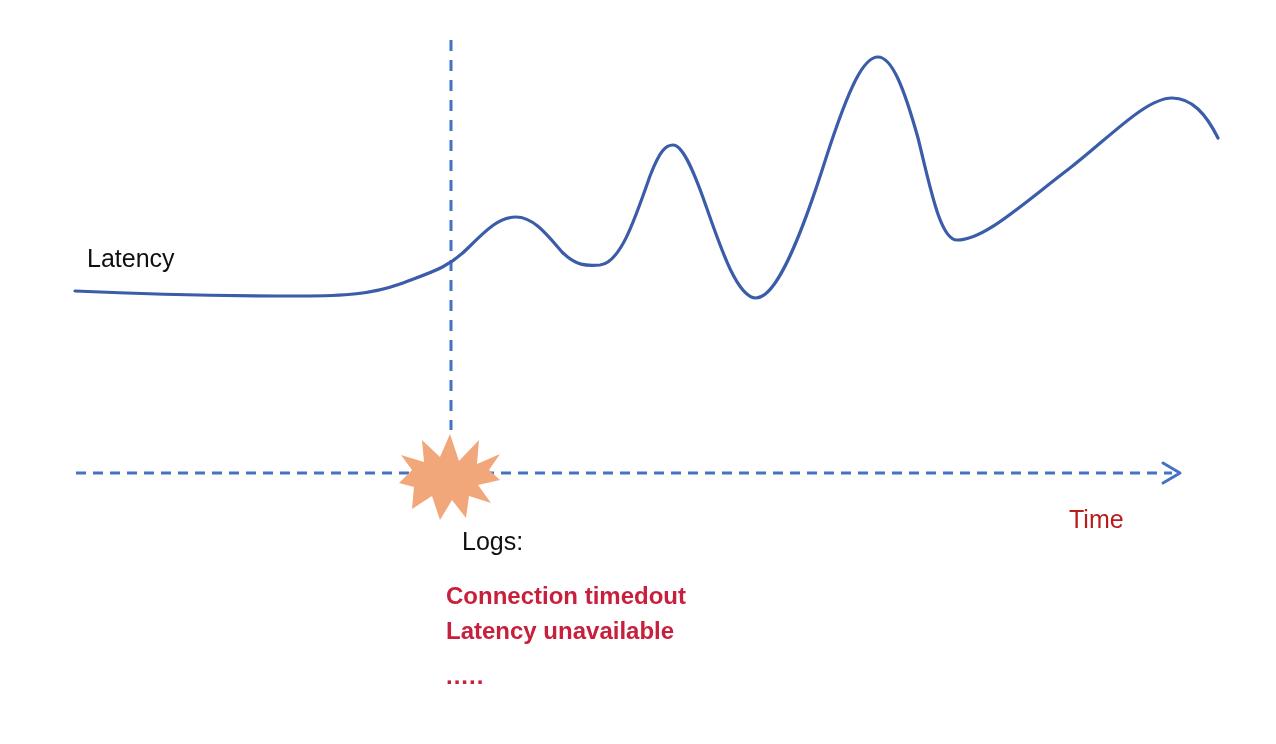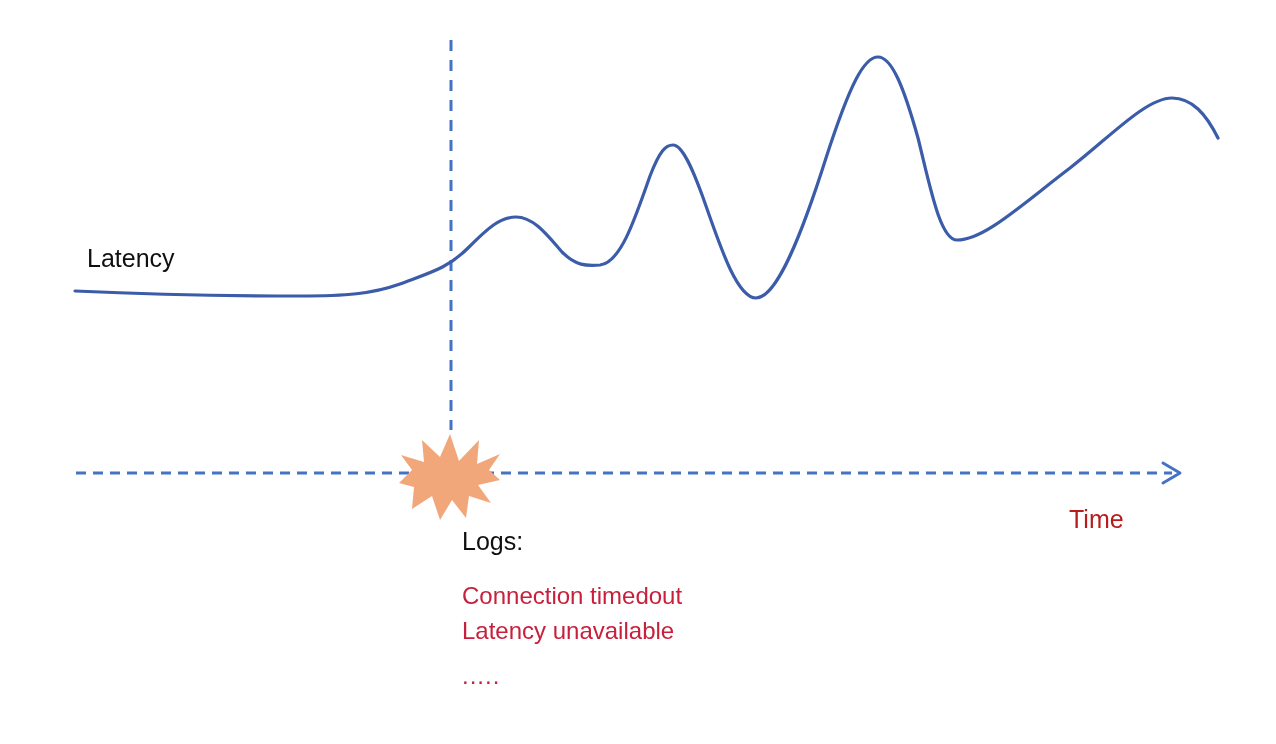--- a/index.html
+++ b/index.html
@@ -45,23 +45,24 @@
   }
   #logs-title {
     left: 462px;
     top: 529px;
     font-size: 25px;
     color: #101010;
     text-align: right;
   }
   #logs-list {
     position: absolute;
-    left: 462px;
+    left: 446px;
     top: 578px;
     width: 420px;
+    font-weight: bold;
   }
   .log-line {
     font-size: 24px;
     line-height: 35px;
     color: #c8203c;
     white-space: pre;
   }
   .log-line.ellipsis {
     font-size: 24px;
     line-height: 35px;

